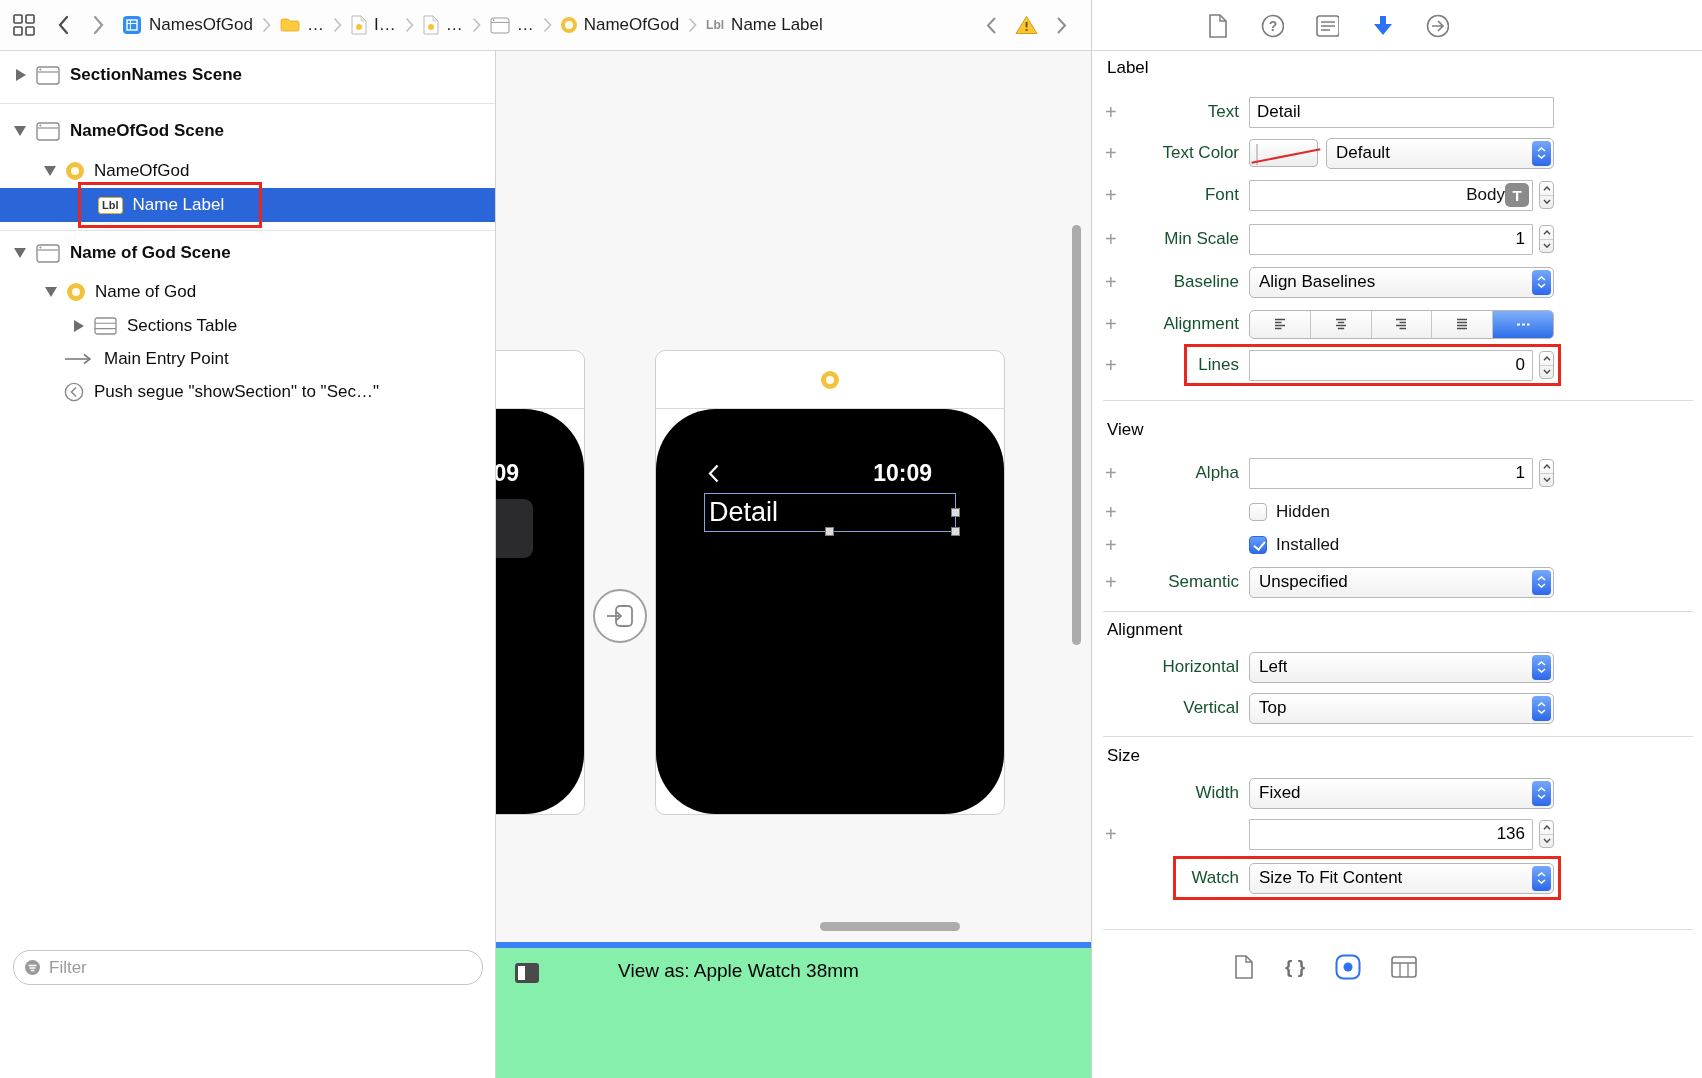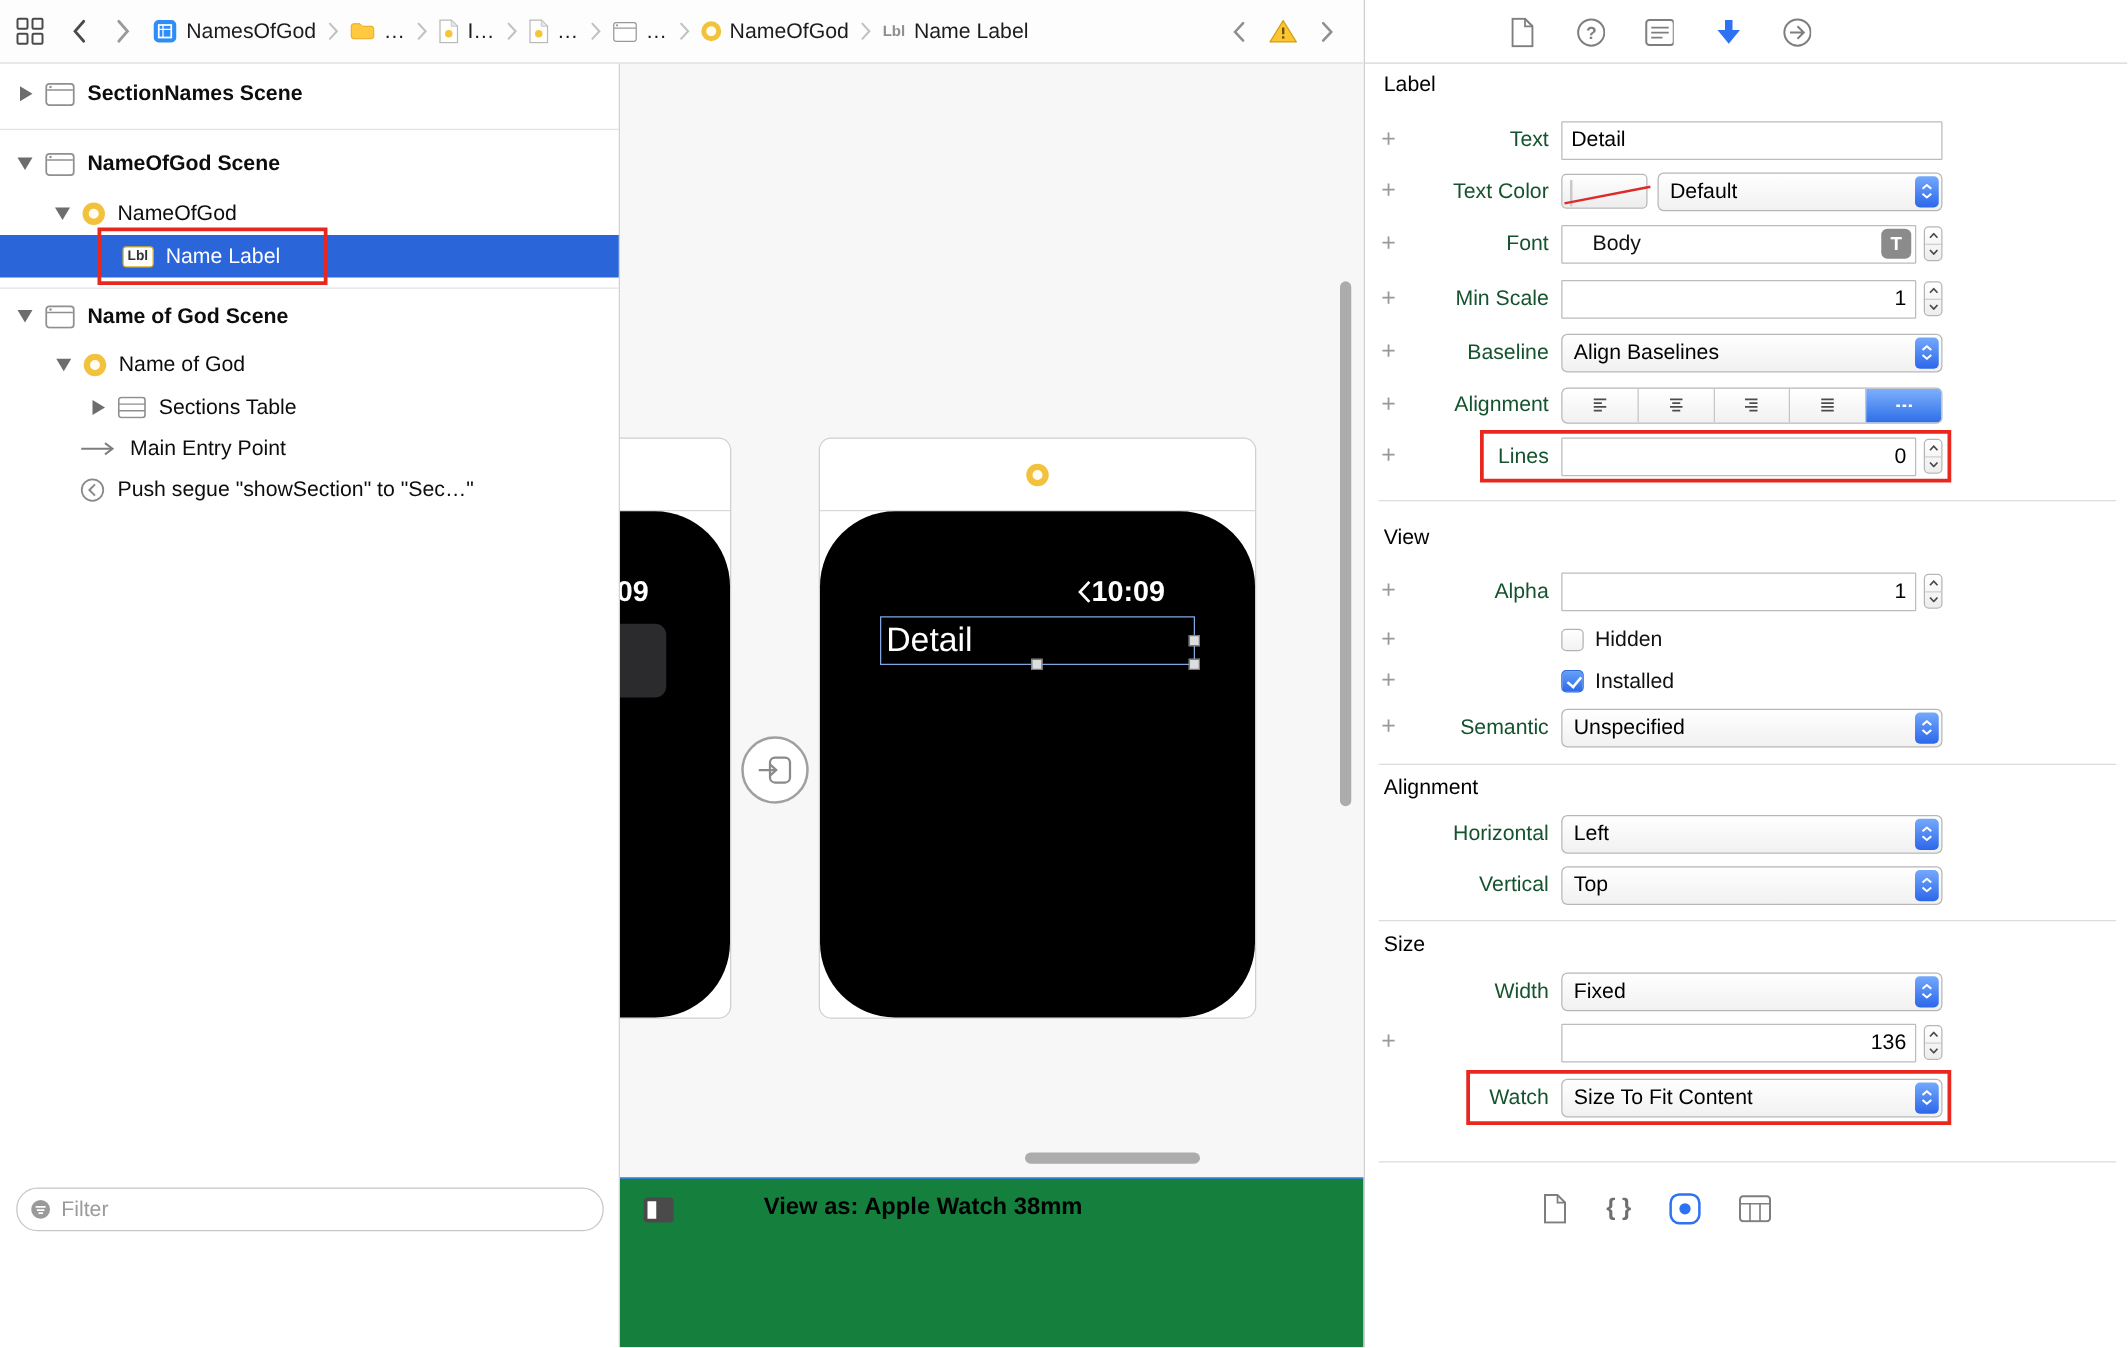--- a/index.html
+++ b/index.html
@@ -32,29 +32,29 @@
 #filterbox input{border:none;outline:none;flex:1;font-size:17px;font-family:inherit;color:#333;background:transparent;}
 #filterbox input::placeholder{color:#9b9b9b;}
 
 #canvas{position:absolute;left:496px;top:51px;width:595px;bottom:0;background:#f7f7f7;overflow:hidden;}
 .watch{position:absolute;background:#fff;border:1px solid #d0d0d0;border-radius:10px;}
 .watch .dock{height:58px;display:flex;align-items:center;justify-content:center;border-bottom:1px solid #d9d9d9;}
 .watch .bezel{position:absolute;left:0;right:0;top:58px;bottom:0;background:#000;}
 .watch.rightw .bezel{border-radius:60px;}
 .watch.leftw .bezel{border-radius:0 60px 60px 0;}
 .screen{position:absolute;left:48px;top:47px;width:254px;height:315px;}
-.wstatus{position:absolute;left:4px;right:26px;top:4px;display:flex;align-items:center;justify-content:flex-end;}
+.wstatus{position:absolute;left:4px;right:26px;top:4px;display:flex;align-items:center;justify-content:space-between;}
 .wtime{font-size:23px;font-weight:bold;color:#fff;}
 .sel-label{position:absolute;left:0;top:37px;width:252px;height:39px;border:1px solid #7fa8e0;display:flex;align-items:center;padding-left:4px;}
 .sel-label .txt{font-size:27px;color:#fff;white-space:nowrap;}
 .handle{position:absolute;width:9px;height:9px;background:#ddd;border:1px solid #7b7b7b;}
 #segue-circle{position:absolute;left:97px;top:538px;width:54px;height:54px;border-radius:50%;background:#fff;border:2px solid #a0a0a0;display:flex;align-items:center;justify-content:center;}
 .scrollv{position:absolute;left:576px;top:174px;width:9px;height:420px;border-radius:4.5px;background:#acacac;}
 .scrollh{position:absolute;left:324px;top:871px;width:140px;height:9px;border-radius:4.5px;background:#acacac;}
-#canvas-bottom{position:absolute;left:0;right:0;top:891px;bottom:0;background:#15803d;border-top:1px solid #3b82f6;font-weight:bold;}
+#canvas-bottom{position:absolute;left:0;right:0;top:891px;bottom:0;background:#86efac;border-top:6px solid #3b82f6;}
 #viewas{position:absolute;left:0;right:110px;top:12px;text-align:center;font-size:19px;color:#000;}
 #outline-toggle{position:absolute;left:18px;top:14px;}
 
 #inspector{position:absolute;left:1091px;top:0;width:611px;bottom:0;background:#fff;border-left:1px solid #cfcfcf;}
 #insp-tabs{position:absolute;left:0;top:0;right:0;height:51px;border-bottom:1px solid #d6d6d6;}
 #insp-tabs .tabs{position:absolute;left:114px;top:12px;display:flex;gap:32px;align-items:center;}
 .itab{width:23px;height:27px;display:flex;align-items:center;justify-content:center;}
 .iheader{position:absolute;left:15px;font-weight:normal;color:#000;}
 .irow{position:absolute;left:0;right:0;height:32px;}
 .irow .plus{position:absolute;left:13px;top:50%;transform:translateY(-50%);font-size:20px;color:#9a9a9a;}
@@ -73,21 +73,21 @@
 .seg .sgi{flex:1;display:flex;align-items:center;justify-content:center;border-right:1px solid #c6c6c6;}
 .seg .sgi:last-child{border-right:none;}
 .seg .sgi.sel{background:linear-gradient(#7db0fb,#2e6fe9);}
 .cb{width:18px;height:18px;border:1px solid #b3b3b3;border-radius:4px;background:linear-gradient(#fff,#f2f2f2);position:relative;flex:none;}
 .cb.checked{background:linear-gradient(#64a0f9,#2d6ae9);border-color:#2b66dd;}
 .cb.checked::after{content:"";position:absolute;left:5.5px;top:2px;width:5px;height:9px;border:solid #fff;border-width:0 2.2px 2.2px 0;transform:rotate(40deg);}
 .cblab{margin-left:9px;color:#111;}
 .colorwell{width:69px;height:28px;border:1px solid #b6b6b6;border-radius:4px;background:linear-gradient(#fff,#ededed);padding:5px 6px;margin-right:8px;flex:none;}
 .colorwell .sw{width:100%;height:100%;border:1px solid #c9c9c9;background:#fff;position:relative;overflow:hidden;}
 .colorwell .sw::after{content:"";position:absolute;left:-6px;top:50%;width:70px;height:2.4px;background:#dd2b2b;transform:rotate(-11deg);}
-.ffield{flex:1;height:31px;border:1px solid #bcbcbc;background:#fff;border-radius:1px;display:flex;align-items:center;justify-content:space-between;padding:0 3px 0 24px;}
+.ffield{flex:1;height:31px;border:1px solid #bcbcbc;background:#fff;border-radius:1px;display:flex;align-items:center;justify-content:flex-end;padding:0 3px 0 12px;}
 .tbtn{width:24px;height:24px;border-radius:5px;background:#8b8b8b;color:#fff;font-weight:bold;font-size:15px;display:flex;align-items:center;justify-content:center;}
 #insp-bottom{position:absolute;left:0;right:0;top:941px;bottom:0;background:#fff;}
 #insp-bottom .bt{position:absolute;top:12px;left:140px;display:flex;gap:30px;align-items:center;}
 .redbox{position:absolute;border:3px solid #e8281e;pointer-events:none;z-index:9;}
 </style>
 </head>
 <body>
 
 <div id="topbar">
   <span>

